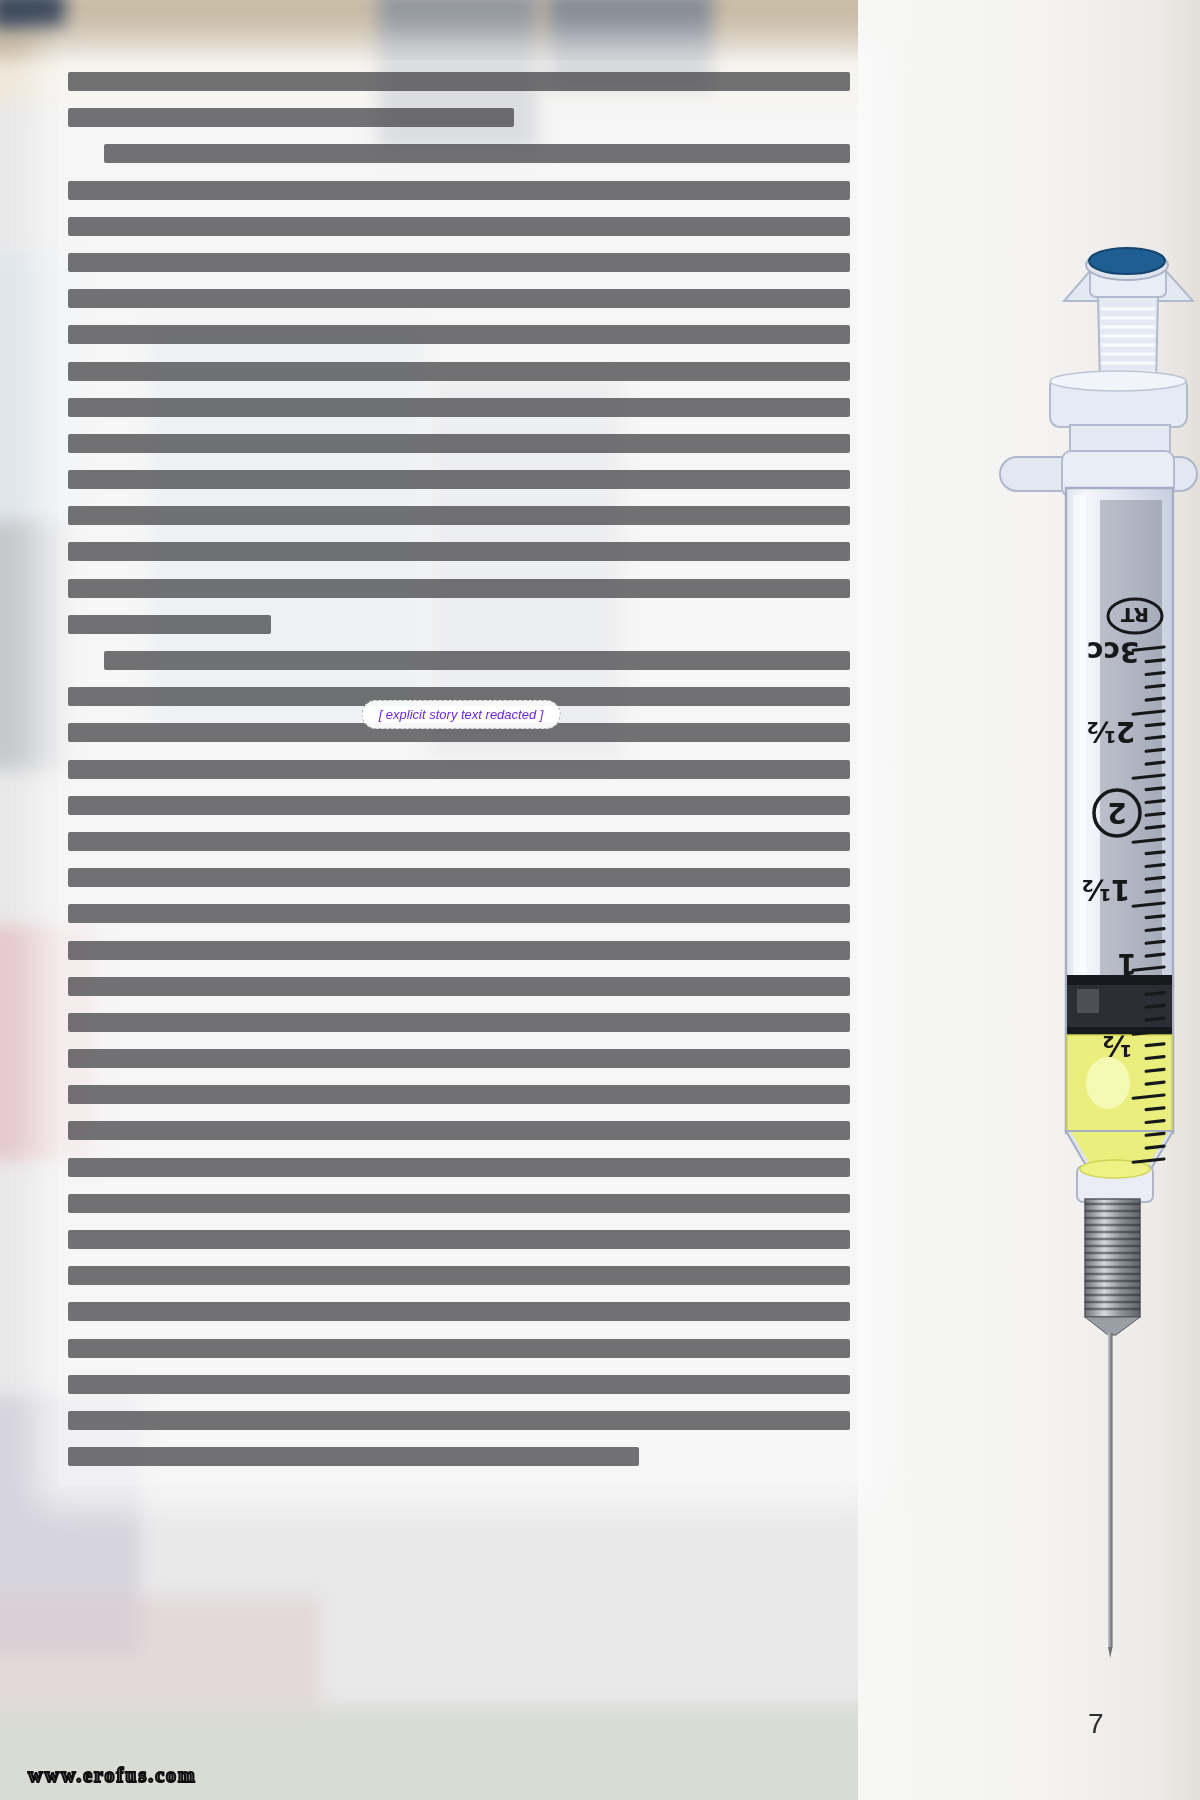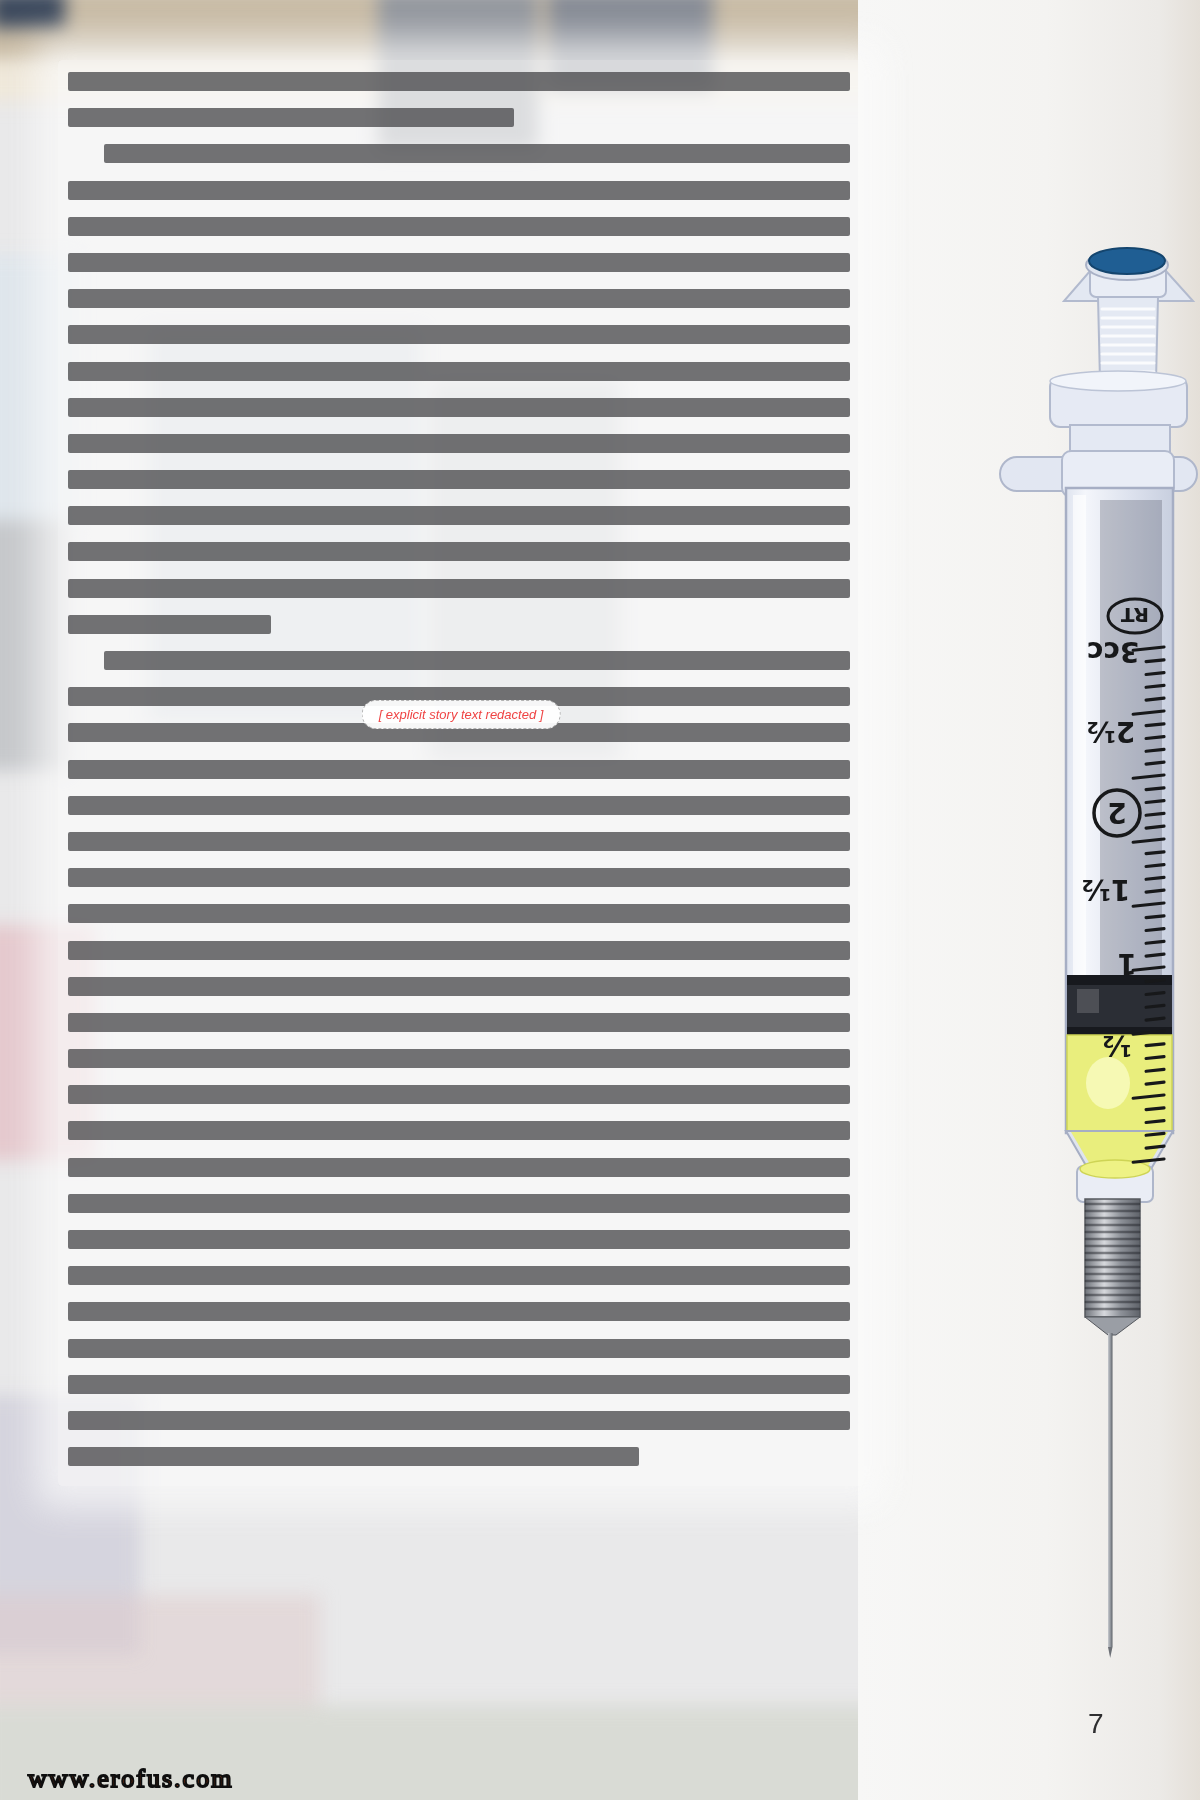--- a/index.html
+++ b/index.html
@@ -35,31 +35,31 @@
     background:rgba(251,251,251,.70);
     box-shadow:0 0 34px 22px rgba(251,251,251,.70);
     border-radius:4px;
   }
   .lines-wrap{position:absolute;left:10px;top:12px;width:782px;}
   .rline{height:19px;margin-bottom:17.2px;background:#47474a;opacity:.76;border-radius:2px;}
   .redaction-pill{
     position:absolute;left:50%;top:640px;transform:translateX(-50%);
     background:rgba(255,255,255,.94);border:1px dashed #b3b3b3;border-radius:15px;
     padding:6px 16px;font-family:"Liberation Sans",sans-serif;font-size:13px;
-    font-style:italic;color:#ef4444;white-space:nowrap;
+    font-style:italic;color:#6d28d9;white-space:nowrap;
   }
   
   .page-number{
     position:absolute;left:1088px;top:1708px;
     font-family:"Liberation Sans",sans-serif;font-size:28px;color:#2e2e30;
   }
   .watermark{
     position:absolute;left:28px;top:1764px;
-    font-family:"Liberation Serif",serif;font-weight:normal;font-size:26px;
-    letter-spacing:2px;color:#c2410c;
+    font-family:"Liberation Serif",serif;font-weight:bold;font-size:20px;
+    letter-spacing:2px;color:#737373;
     -webkit-text-stroke:2px #0e0e0e;
     text-shadow:0 0 1px #000;
   }
   .syringe-svg{position:absolute;left:950px;top:185px;}
 </style>
 </head>
 <body>
 
 <div class="bg-photo">
   <div class="blob b-tanband"></div>

